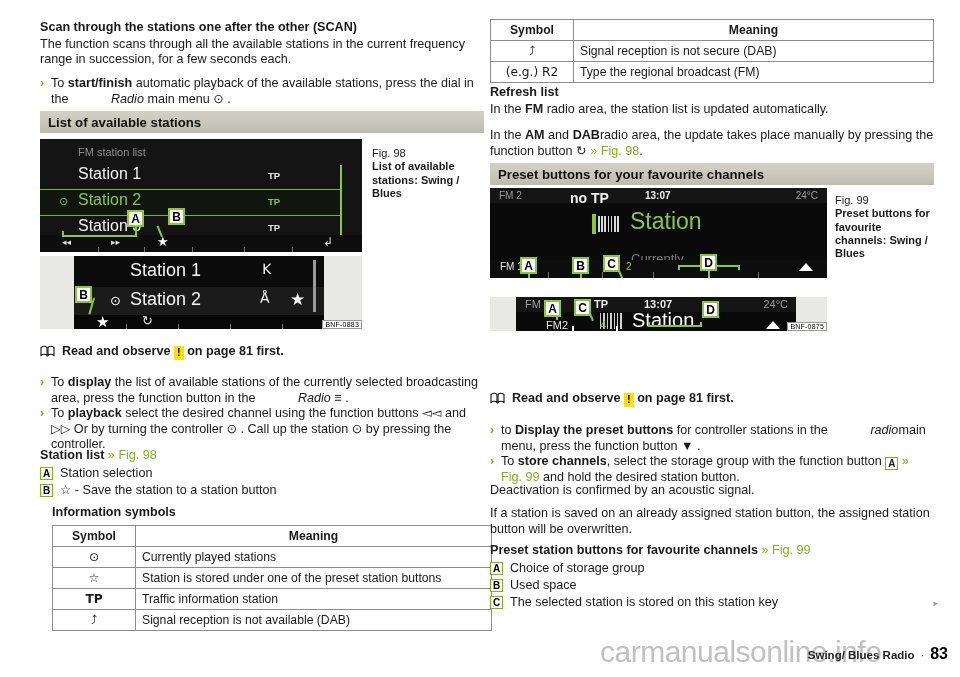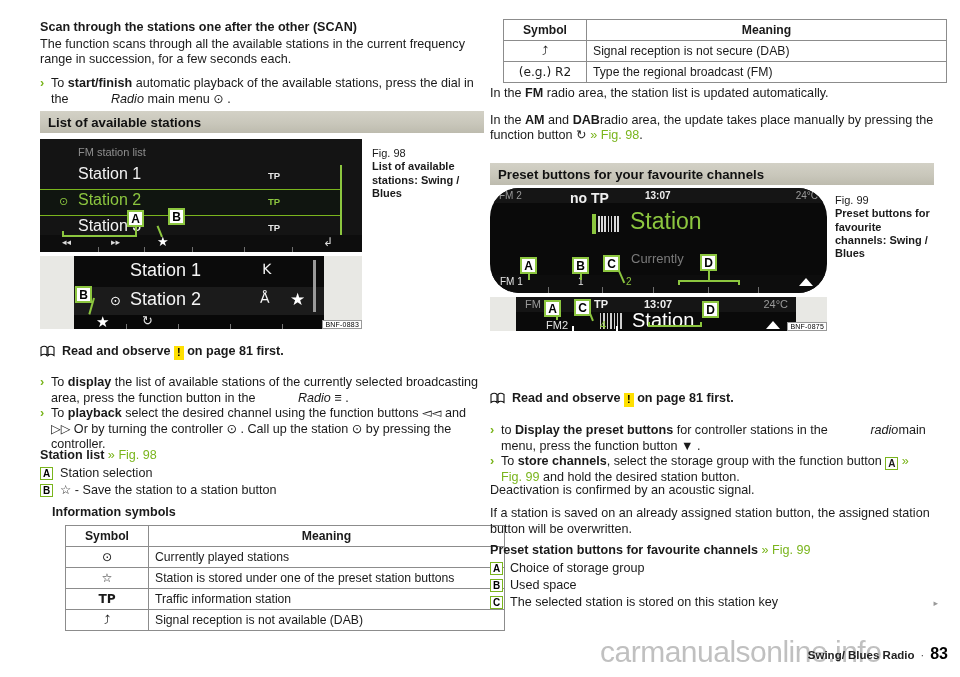--- a/index.html
+++ b/index.html
@@ -89,21 +89,20 @@
   .lbox-in { display:inline-flex; width:13px;height:13px;border:1.4px solid #7ab51d;
              align-items:center;justify-content:center;font-size:10px;font-weight:bold;
              vertical-align:-2px; box-sizing:border-box;}
 
   
   table.sym {
     border-collapse: collapse;
     width: 100%;
     font-size: 12.2px;
     margin-top: 4px;
-    margin-left: 13px;
   }
   table.sym th, table.sym td {
     border: 1px solid #8c8c8c;
     padding: 2px 6px;
     line-height: 16px;
     vertical-align: middle;
   }
   table.sym th { font-weight: bold; text-align: center; }
   table.sym td.symcell { text-align: center; width: 70px; font-family: "DejaVu Sans", sans-serif; }
   table.sym td.meaning { text-align: left; }
@@ -360,33 +359,34 @@
           </tr>
           <tr>
             <td class="symcell">(e.g.) R2</td>
             <td class="meaning">Type the regional broadcast (FM)</td>
           </tr>
         </tbody>
       </table>
     </div>
 
     <div style="position:absolute; top:85px; left:0; width:444px;">
+      <div class="h-run">Refresh list</div>
       <p class="body" style="margin-top:1px;"><span>In the </span><span class="b">FM</span><span> radio area, the station list is updated automatically.</span></p>
       <p class="body" style="margin-top:11px;"><span>In the </span><span class="b">AM</span><span> and </span><span class="b">DAB</span><span>radio area, the update takes place manually by pressing the function button ↻</span><span class="green-link"> » Fig. 98</span><span>.</span></p>
     </div>
 
     <div class="sec-bar" style="position:absolute; top:163px; left:0; width:444px;">
       <span>Preset buttons for your favourite channels</span>
     </div>
 
     <div class="fig" style="position:absolute; top:188px; left:0; width:444px; height:200px;">
 
       <div style="position:absolute; left:0; top:0; width:337px; height:143px; overflow:hidden;">
 
-        <div class="screen" style="position:absolute; left:0; top:0; width:337px; height:105px; background:#0a0a0a;border-radius:29px;">
+        <div class="screen" style="position:absolute; left:0; top:0; width:337px; height:90px; background:#0a0a0a;">
 
           <div style="position:absolute; left:0; top:0; width:337px; height:15px; background:#151515;">
             <span style="position:absolute; left:9px; top:2px; font-size:10px; color:#9a9a9a;">FM 2</span>
             <span style="position:absolute; left:80px; top:2px; font-size:14px; font-weight:bold; color:#efefef;">no TP</span>
             <span style="position:absolute; left:155px; top:2px; font-size:10px; font-weight:bold; color:#efefef;">13:07</span>
             <span style="position:absolute; right:9px; top:2px; font-size:10px; color:#9a9a9a;">24°C</span>
           </div>
 
           <div style="position:absolute; left:102px; top:26px; width:4px; height:20px; background:#8cc63f;"></div>
           <div style="position:absolute; left:108px; top:28px; width:22px; height:16px;

